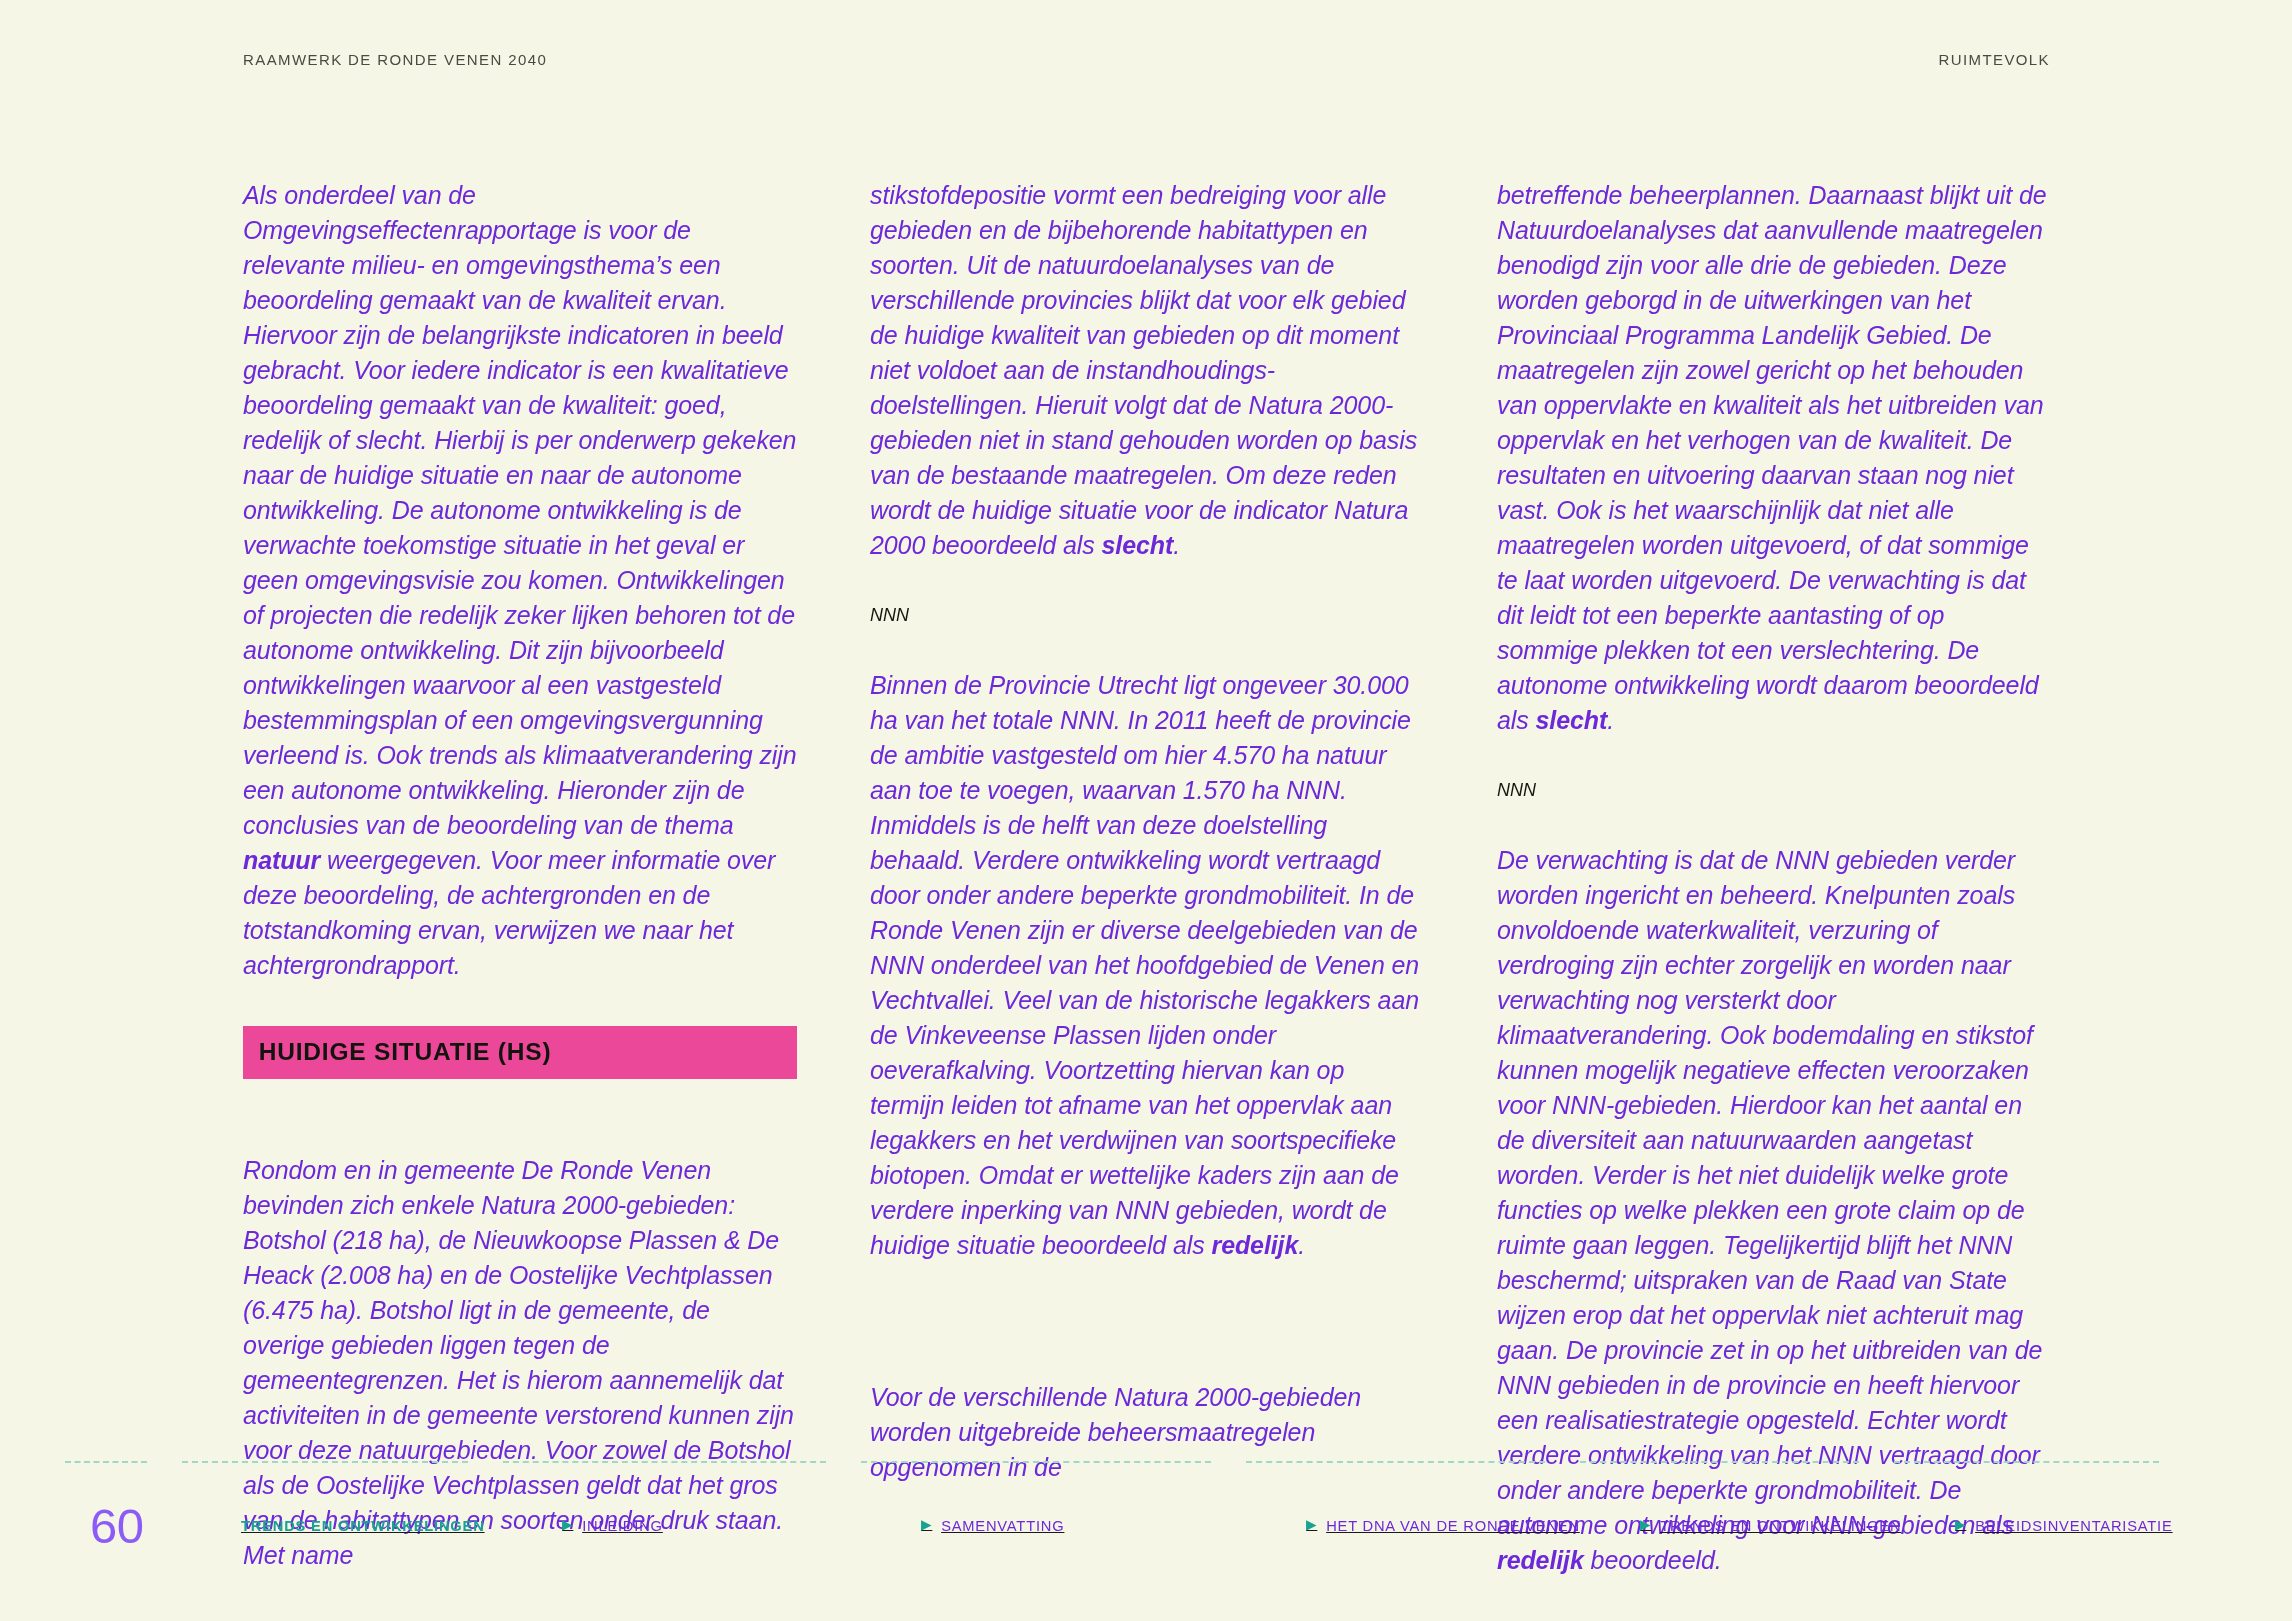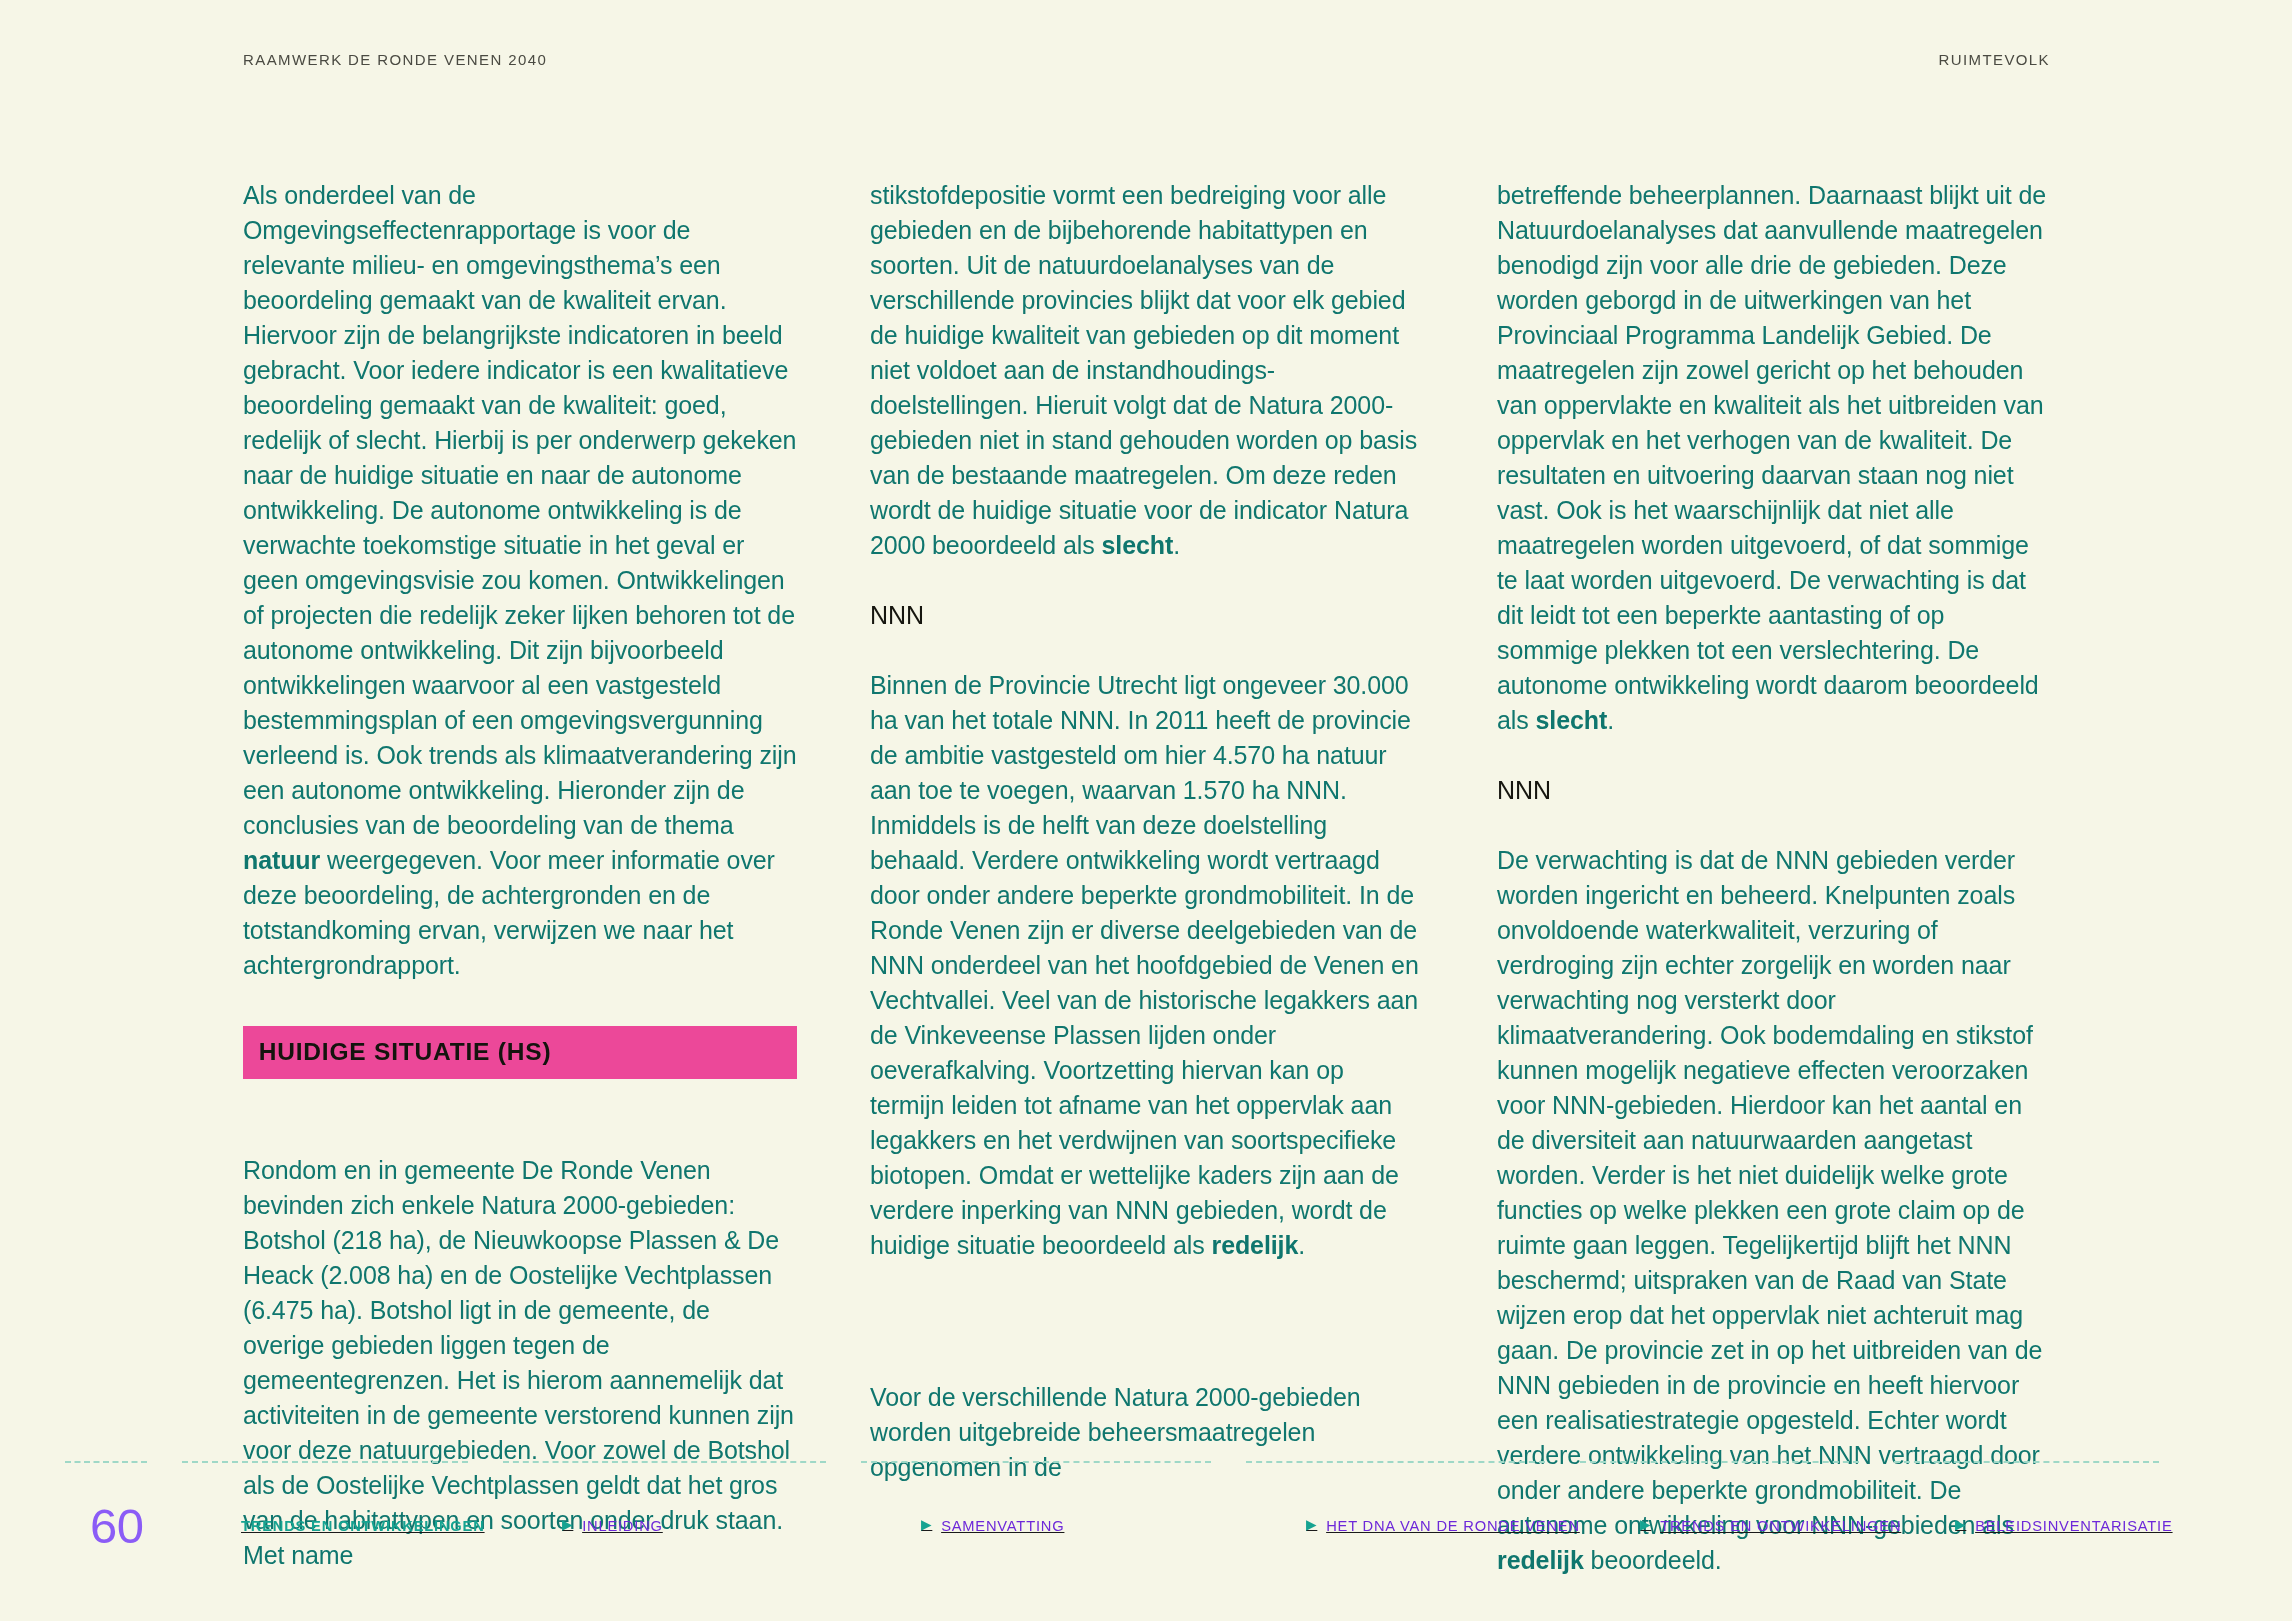--- a/index.html
+++ b/index.html
@@ -44,31 +44,33 @@
   }
   .col {
     width: 554px;
     flex: 0 0 554px;
   }
 
   p.body {
     margin: 0 0 0 0;
     font-size: 25px;
     line-height: 35px;
-    color: #0f766e;
+    color: #6d28d9;
     letter-spacing: -0.1px;
+    font-style: italic;
     -webkit-font-smoothing: antialiased;
   }
 
   p.body b { font-weight: 700; }
 
   .sub {
     margin: 0;
-    font-size: 25px;
+    font-size: 18px;
     line-height: 35px;
+    font-style: italic;
     color: #16160f;
   }
 
   .spacer-sm { height: 35px; }
   .spacer-md { height: 35px; }
 
   .section-head {
     background: #ec4899;
     margin: 0;
     padding: 12.7px 15.7px 14.7px 15.7px;

